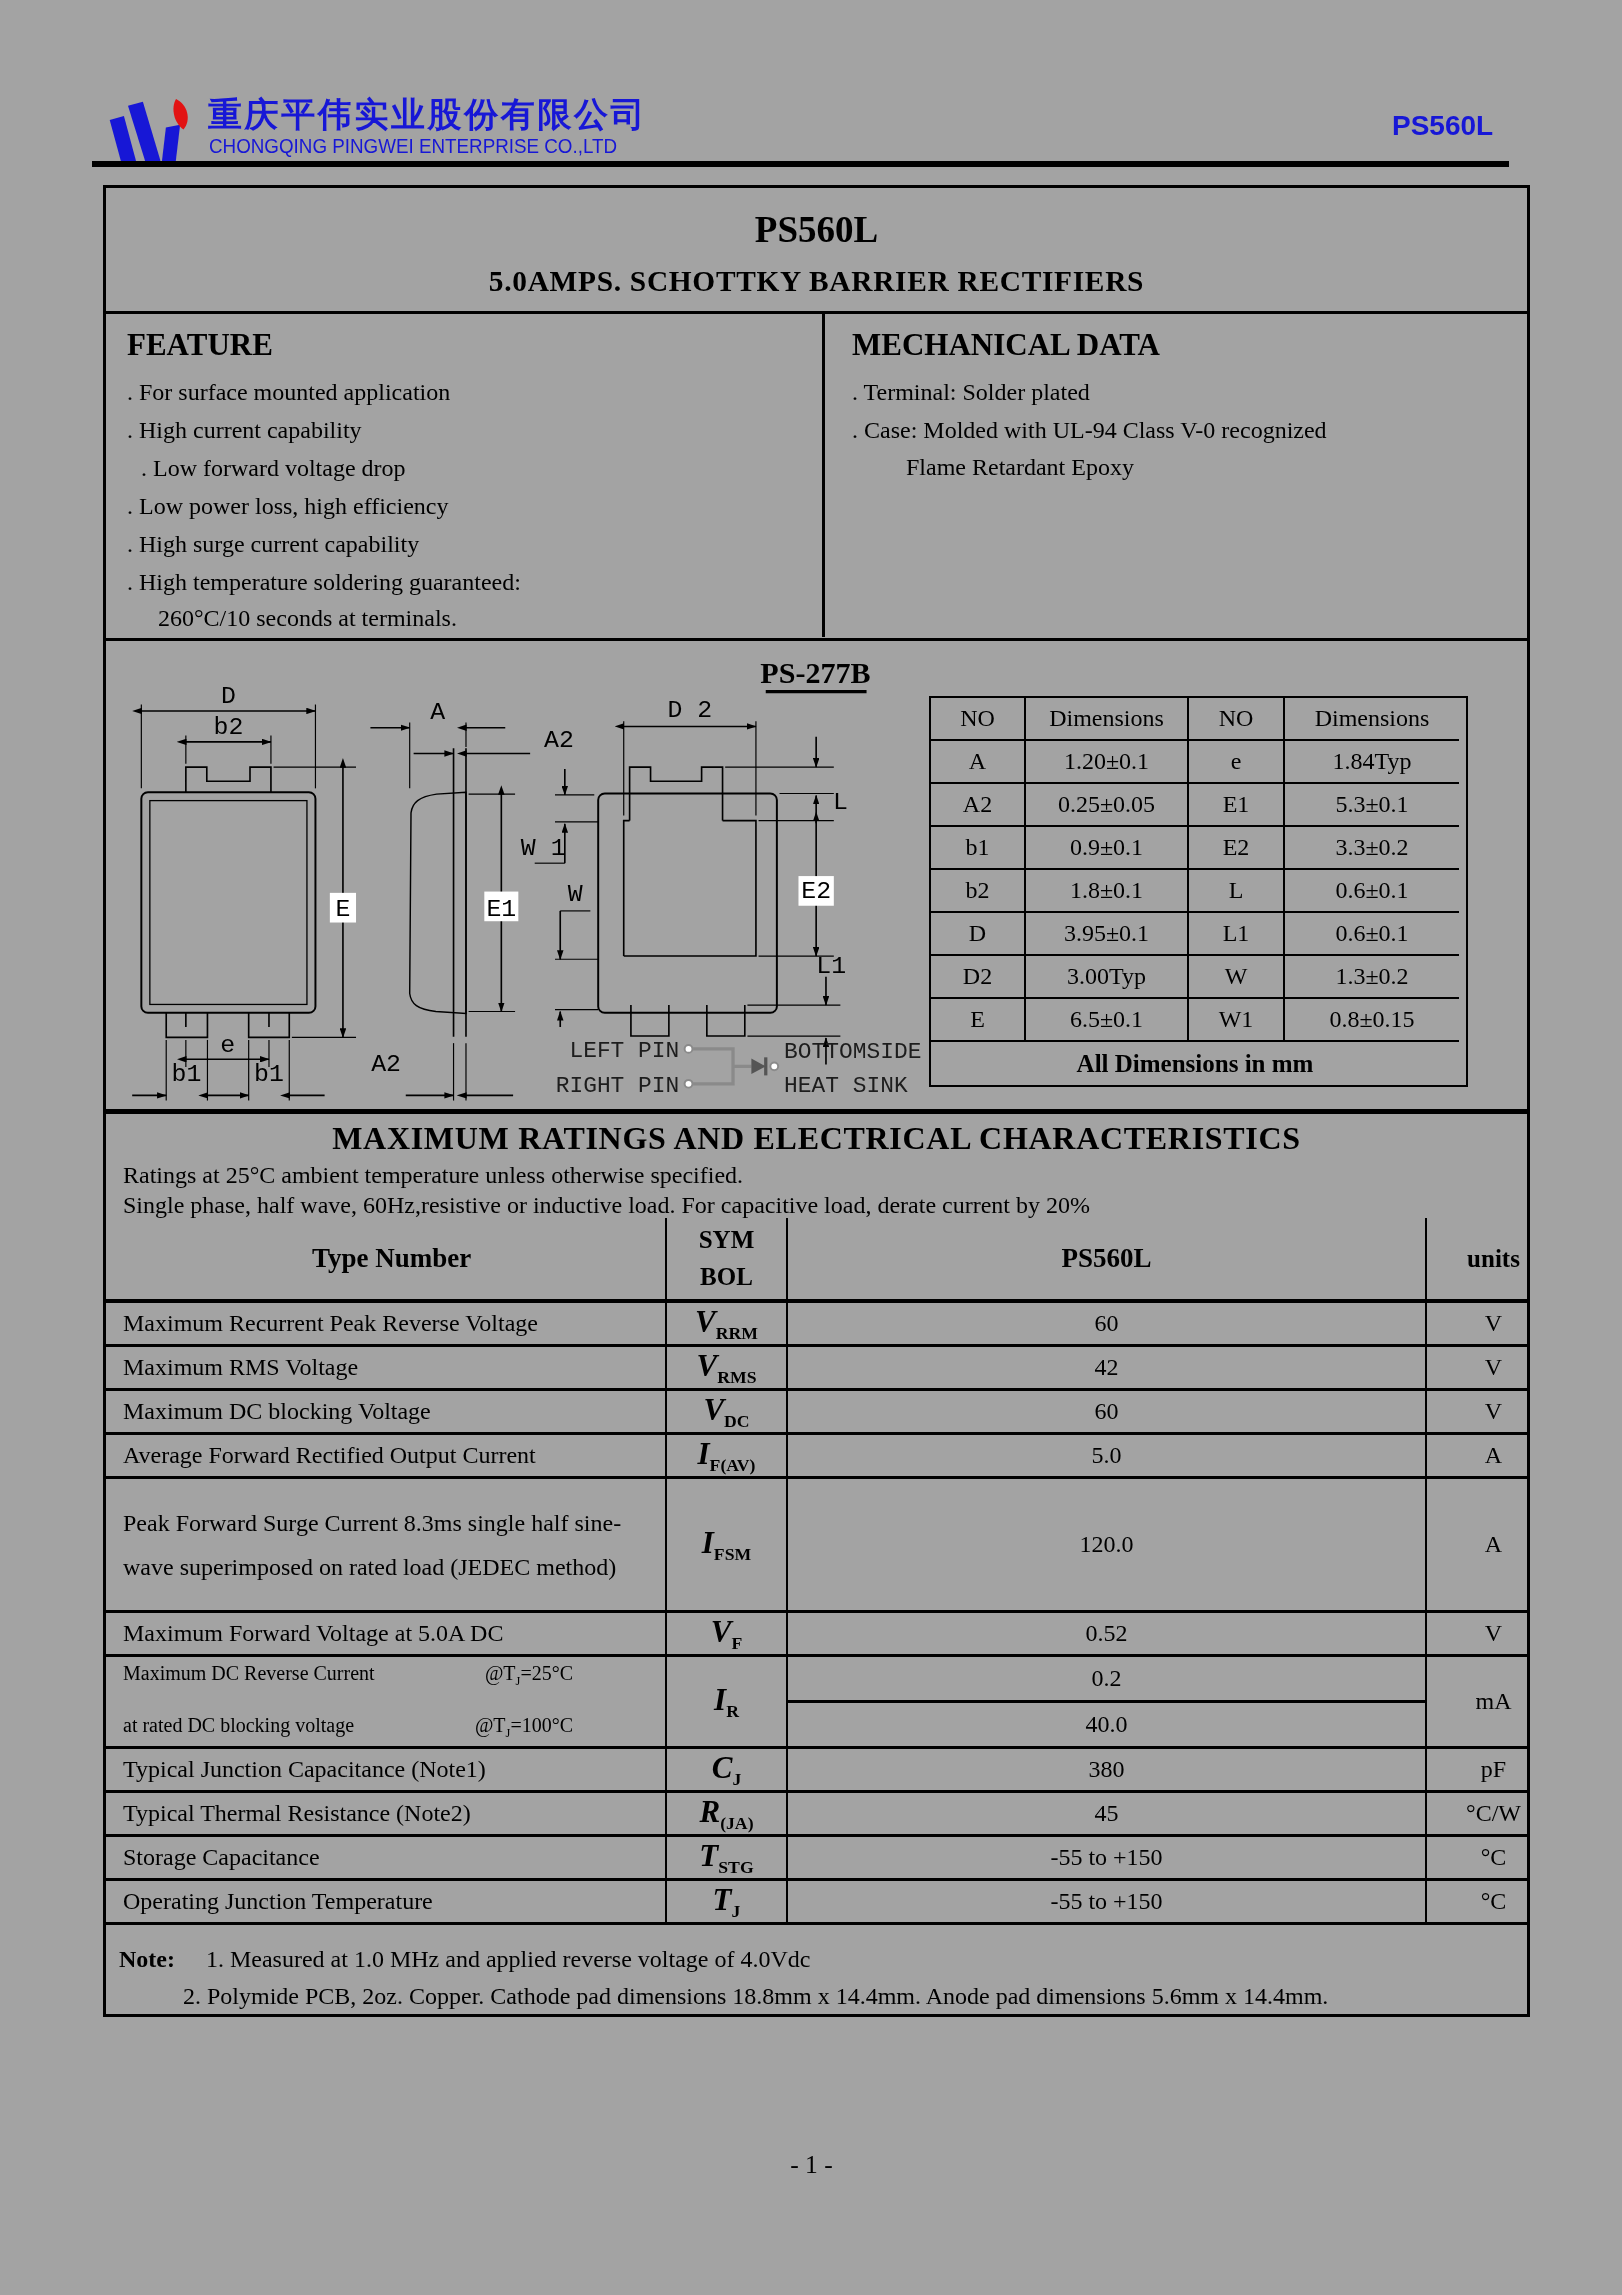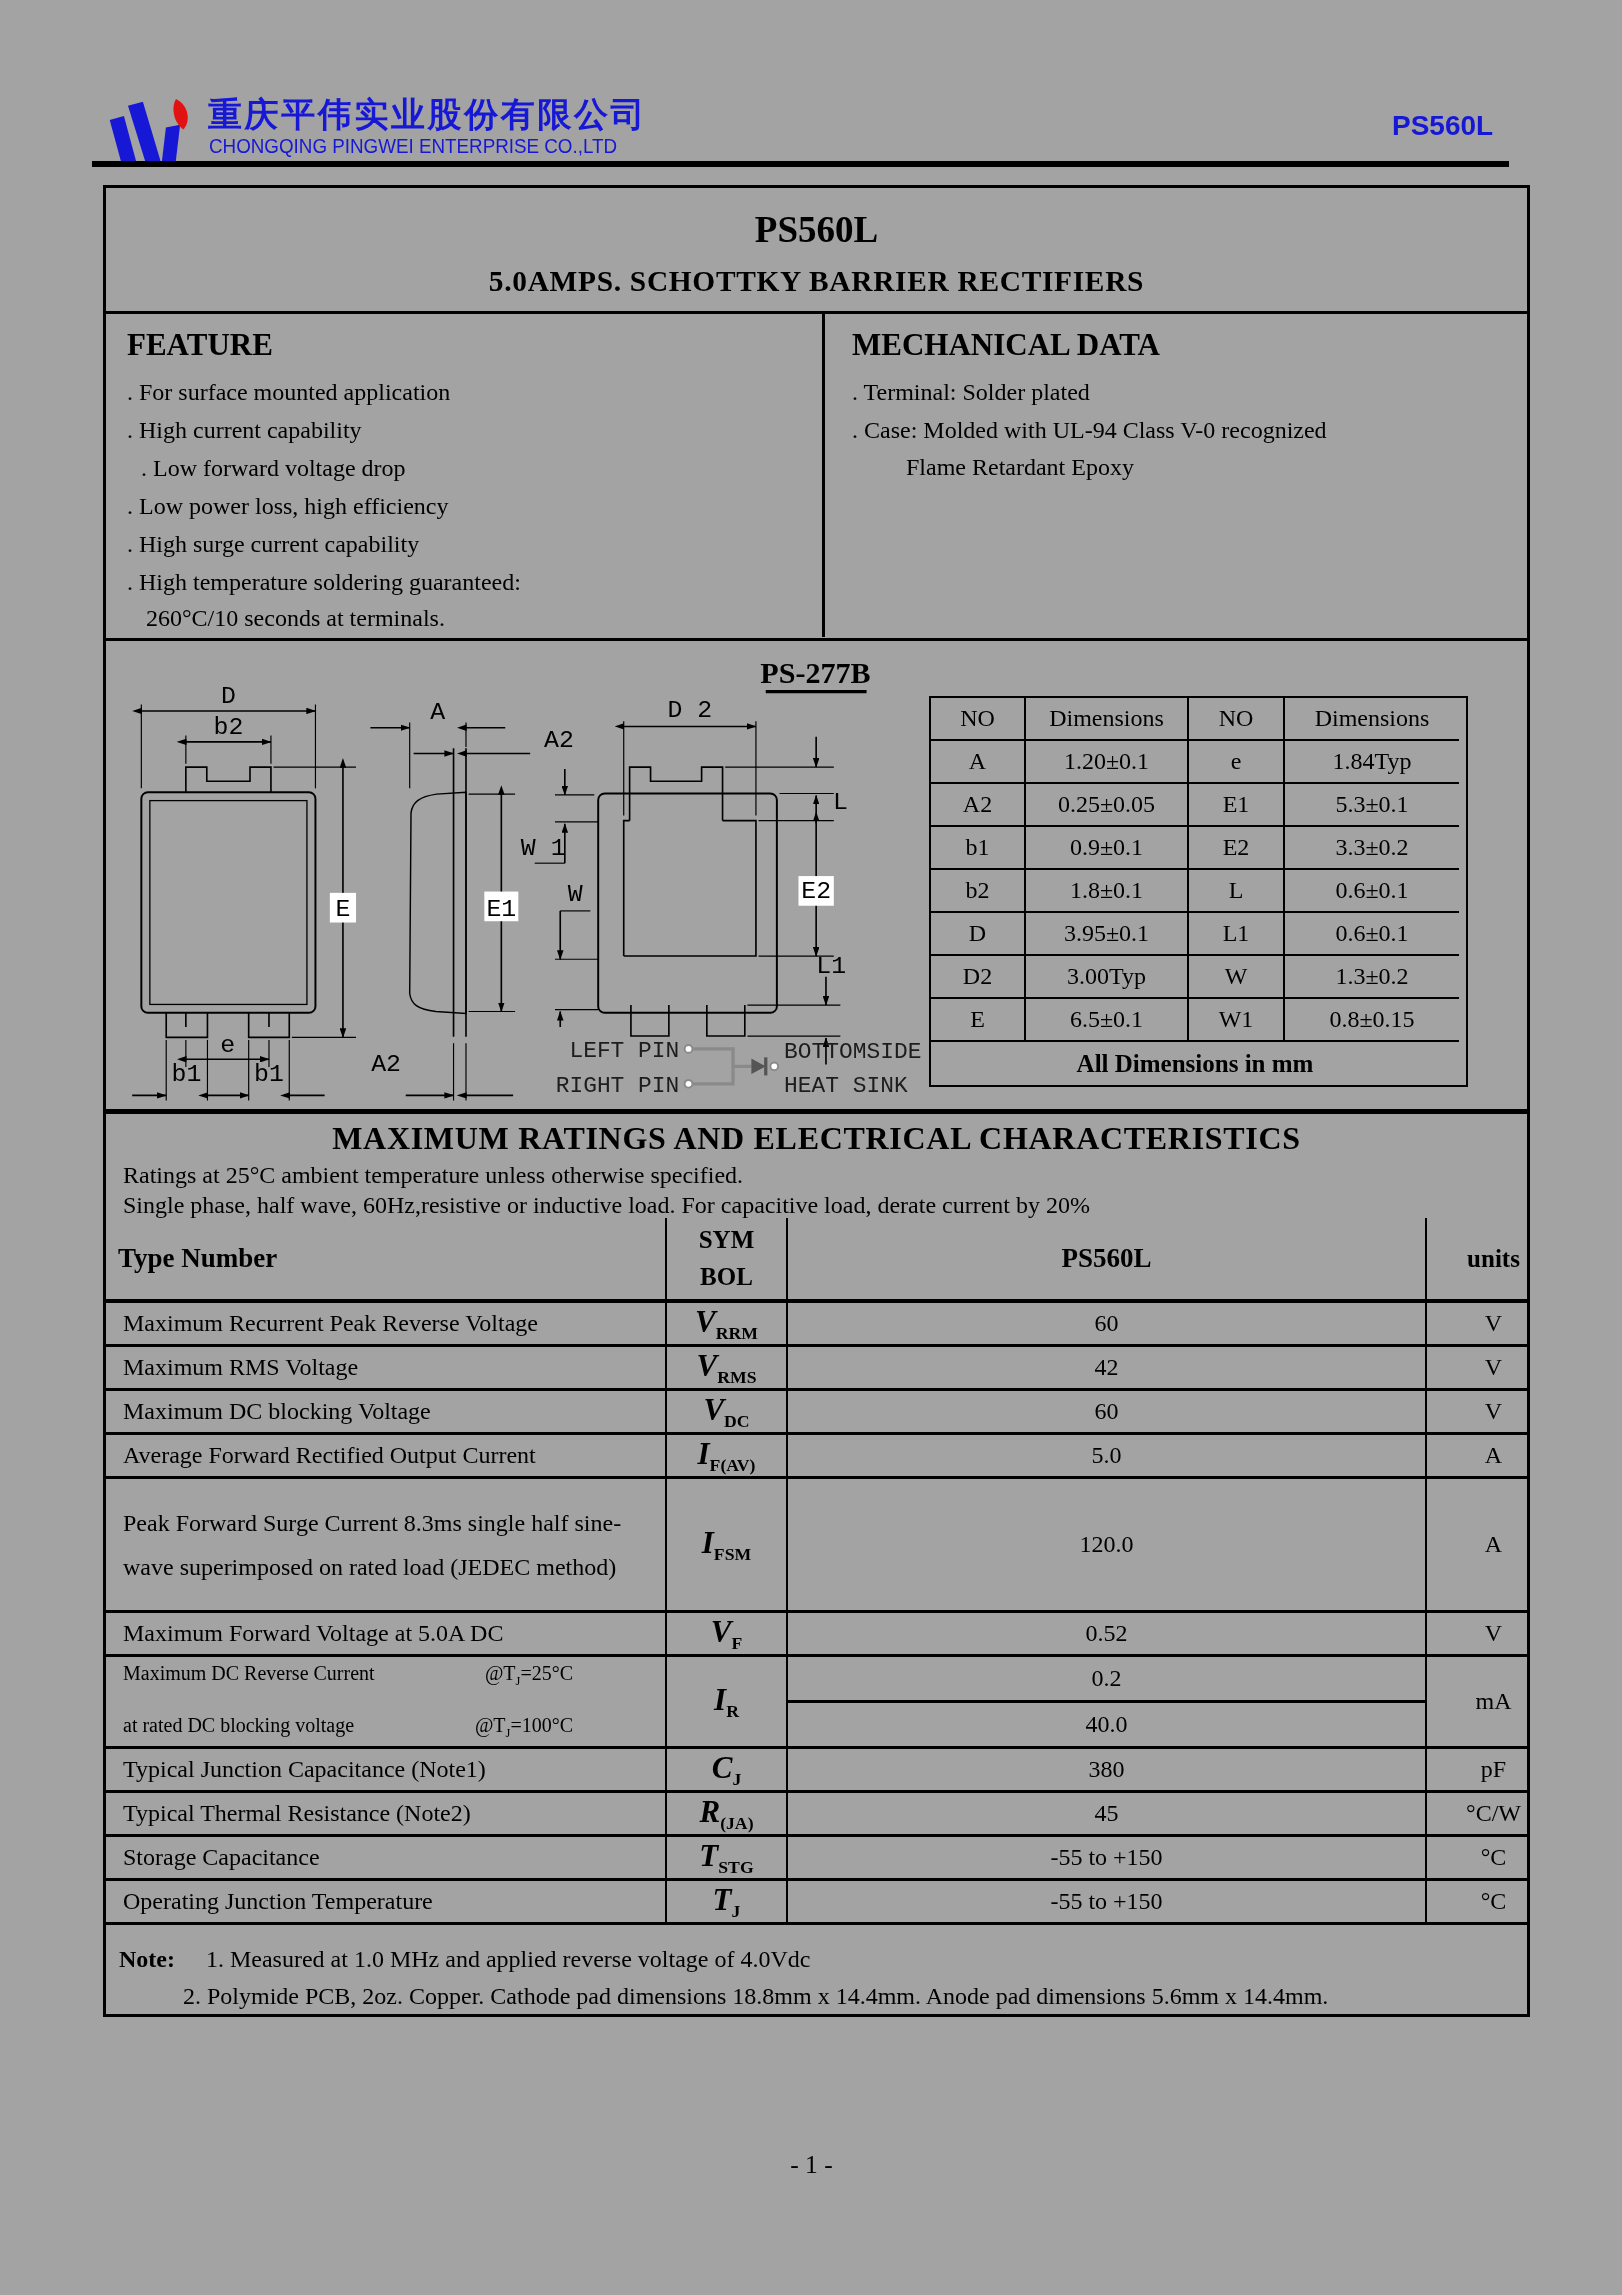--- a/index.html
+++ b/index.html
@@ -88,21 +88,21 @@
 
     <div class="sect-cols">
       <div class="col-divider"></div>
       <div class="abs sec-h" style="left:21px;top:139px;top:13px">FEATURE</div>
       <div class="abs li" style="left:21px;top:65px">. For surface mounted application</div>
       <div class="abs li" style="left:21px;top:103px">. High current capability</div>
       <div class="abs li" style="left:35px;top:141px">. Low forward voltage drop</div>
       <div class="abs li" style="left:21px;top:179px">. Low power loss, high efficiency</div>
       <div class="abs li" style="left:21px;top:217px">. High surge current capability</div>
       <div class="abs li" style="left:21px;top:255px">. High temperature soldering guaranteed:</div>
-      <div class="abs li" style="left:40px;top:291px">260°C/10 seconds at terminals.</div>
+      <div class="abs li" style="left:52px;top:291px">260°C/10 seconds at terminals.</div>
       <div class="abs sec-h" style="left:746px;top:13px">MECHANICAL DATA</div>
       <div class="abs li" style="left:746px;top:65px">. Terminal: Solder plated</div>
       <div class="abs li" style="left:746px;top:103px">. Case: Molded with UL-94 Class V-0 recognized</div>
       <div class="abs li" style="left:800px;top:140px">Flame Retardant Epoxy</div>
     </div>
 
     <div class="sect-draw">
       <svg class="abs" style="left:0;top:0" width="826" height="467" viewBox="0 0 1262 724" preserveAspectRatio="none">
         <defs>
           <marker id="ae" markerWidth="15" markerHeight="10" refX="14" refY="5" orient="auto" markerUnits="userSpaceOnUse">
@@ -267,21 +267,21 @@
         <div class="ft">All Dimensions in mm</div>
       </div>
     </div>
 
     <div class="abs center-line r-head" style="top:932px">MAXIMUM RATINGS AND ELECTRICAL CHARACTERISTICS</div>
     <div class="abs r-note" style="left:17px;top:974px">Ratings at 25°C ambient temperature unless otherwise specified.</div>
     <div class="abs r-note" style="left:17px;top:1004px">Single phase, half wave, 60Hz,resistive or inductive load. For capacitive load, derate current by 20%</div>
 
     <div class="rt">
       <div class="rt-row hd" style="height:85px">
-        <div class="rt-c c1" style="padding-left:12px">
+        <div class="rt-c c1" style="justify-content:center;padding-left:12px">
             <span class="hdr-txt">Type Number</span>
           </div>
         <div class="rt-c c2">
             <div class="symhdr">
               <div>SYM</div>
               <div>BOL</div>
             </div>
           </div>
         <div class="rt-c c3">
             <span class="hdr-txt">PS560L</span>

